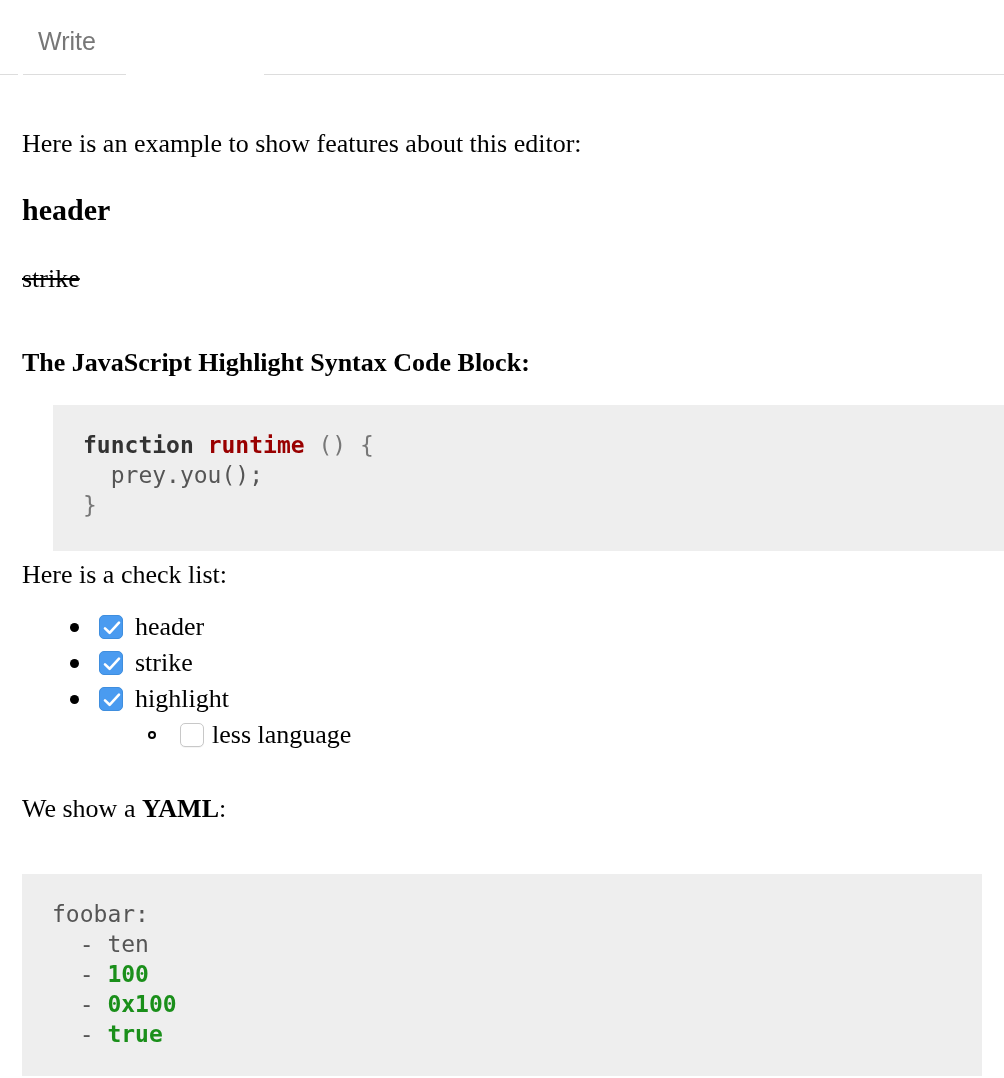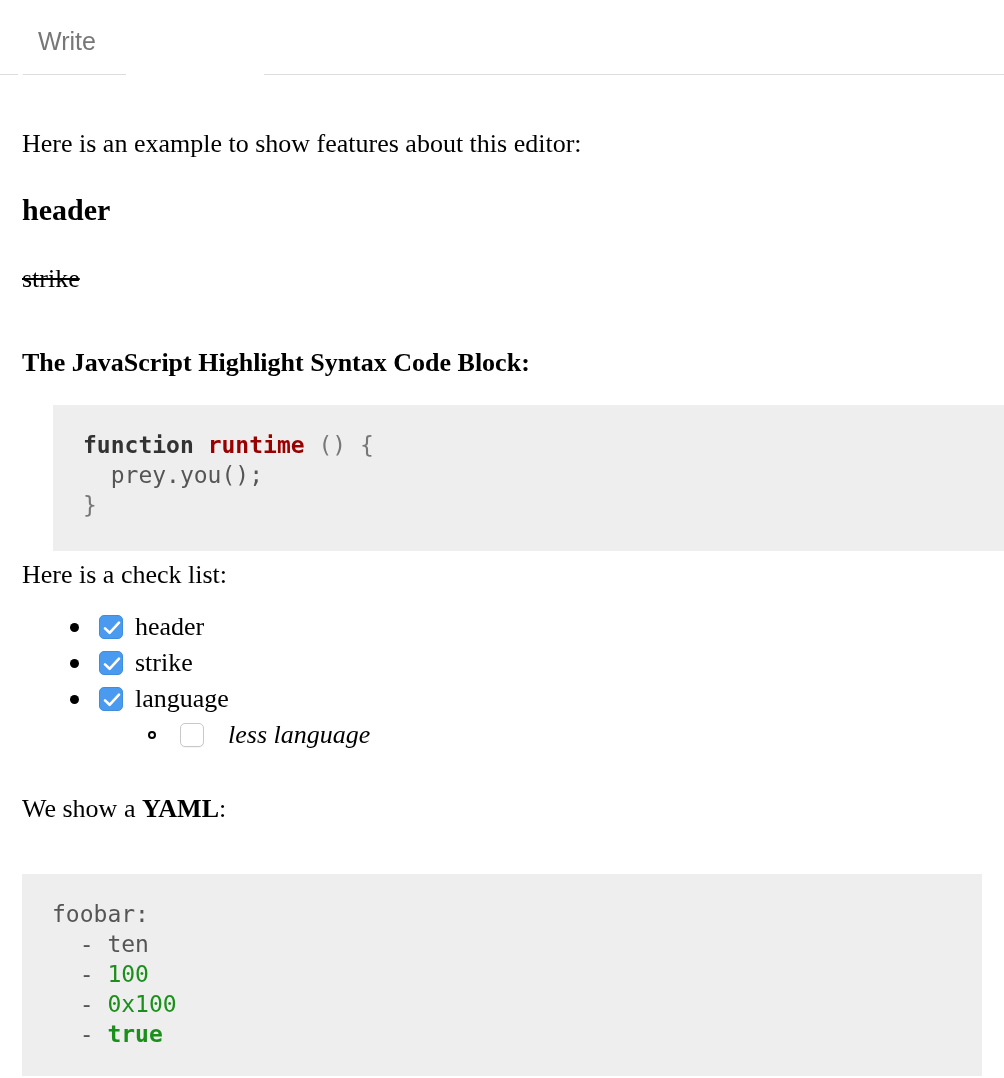--- a/index.html
+++ b/index.html
@@ -130,21 +130,21 @@
     color: #555555;
     white-space: pre;
   }
   .codeblock-js   { top: 306px; height: 146px; margin-left: 31px; }
   .codeblock-yaml { top: 775px; height: 202px; }
 
   .tok-kw     { color: #333333; font-weight: bold; }
   .tok-title  { color: #990000; font-weight: bold; }
   .tok-punct  { color: #777777; }
   .tok-plain  { color: #555555; }
-  .tok-num    { color: #1a8f1a; font-weight: normal; }
+  .tok-num    { color: #1a8f1a; font-weight: bold; }
   .tok-bool   { color: #1a8f1a; font-weight: bold; }
   .tok-attr   { color: #555555; }
   .tok-dash   { color: #555555; }
 
   
   .checklist {
     position: absolute;
     left: 0;
     top: 533px;
     width: 1004px;
@@ -202,21 +202,21 @@
     border: 1px solid #c8c8c8;
     box-shadow: 0 1px 0 rgba(0,0,0,0.04);
   }
   .cl-label {
     font-size: 26px;
     line-height: 32px;
     color: #000000;
     margin-left: 12px;
     white-space: nowrap;
   }
-  .cl-l2 .cl-label { margin-left: 24px; font-style: italic; }
+  .cl-l2 .cl-label { margin-left: 8px; }
 </style>
 </head>
 <body>
 
 <div class="tabbar">
   <div class="tabrule-left-a"></div>
   <div class="tabrule-left-b"></div>
   <div class="tabrule-right"></div>
 
   <button class="tab tab-write">Write</button>
@@ -264,21 +264,21 @@
     </div>
 
     <div class="cl-item cl-l1 cl-row2">
       <span class="bullet-disc"></span>
       <span class="cl-gap1"></span>
       <span class="cbox cbox-checked">
         <svg width="18" height="16" viewBox="0 0 18 16">
           <path d="M2 8.4 L6.6 12.8 L16 2.6" fill="none" stroke="#ffffff" stroke-width="2.6" stroke-linecap="round" stroke-linejoin="round"></path>
         </svg>
       </span>
-      <span class="cl-label">language</span>
+      <span class="cl-label">highlight</span>
     </div>
 
     <div class="cl-item cl-l2 cl-row3">
       <span class="bullet-circle"></span>
       <span class="cl-gap2"></span>
       <span class="cbox cbox-unchecked"></span>
       <span class="cl-label">less language</span>
     </div>
 
   </div>

